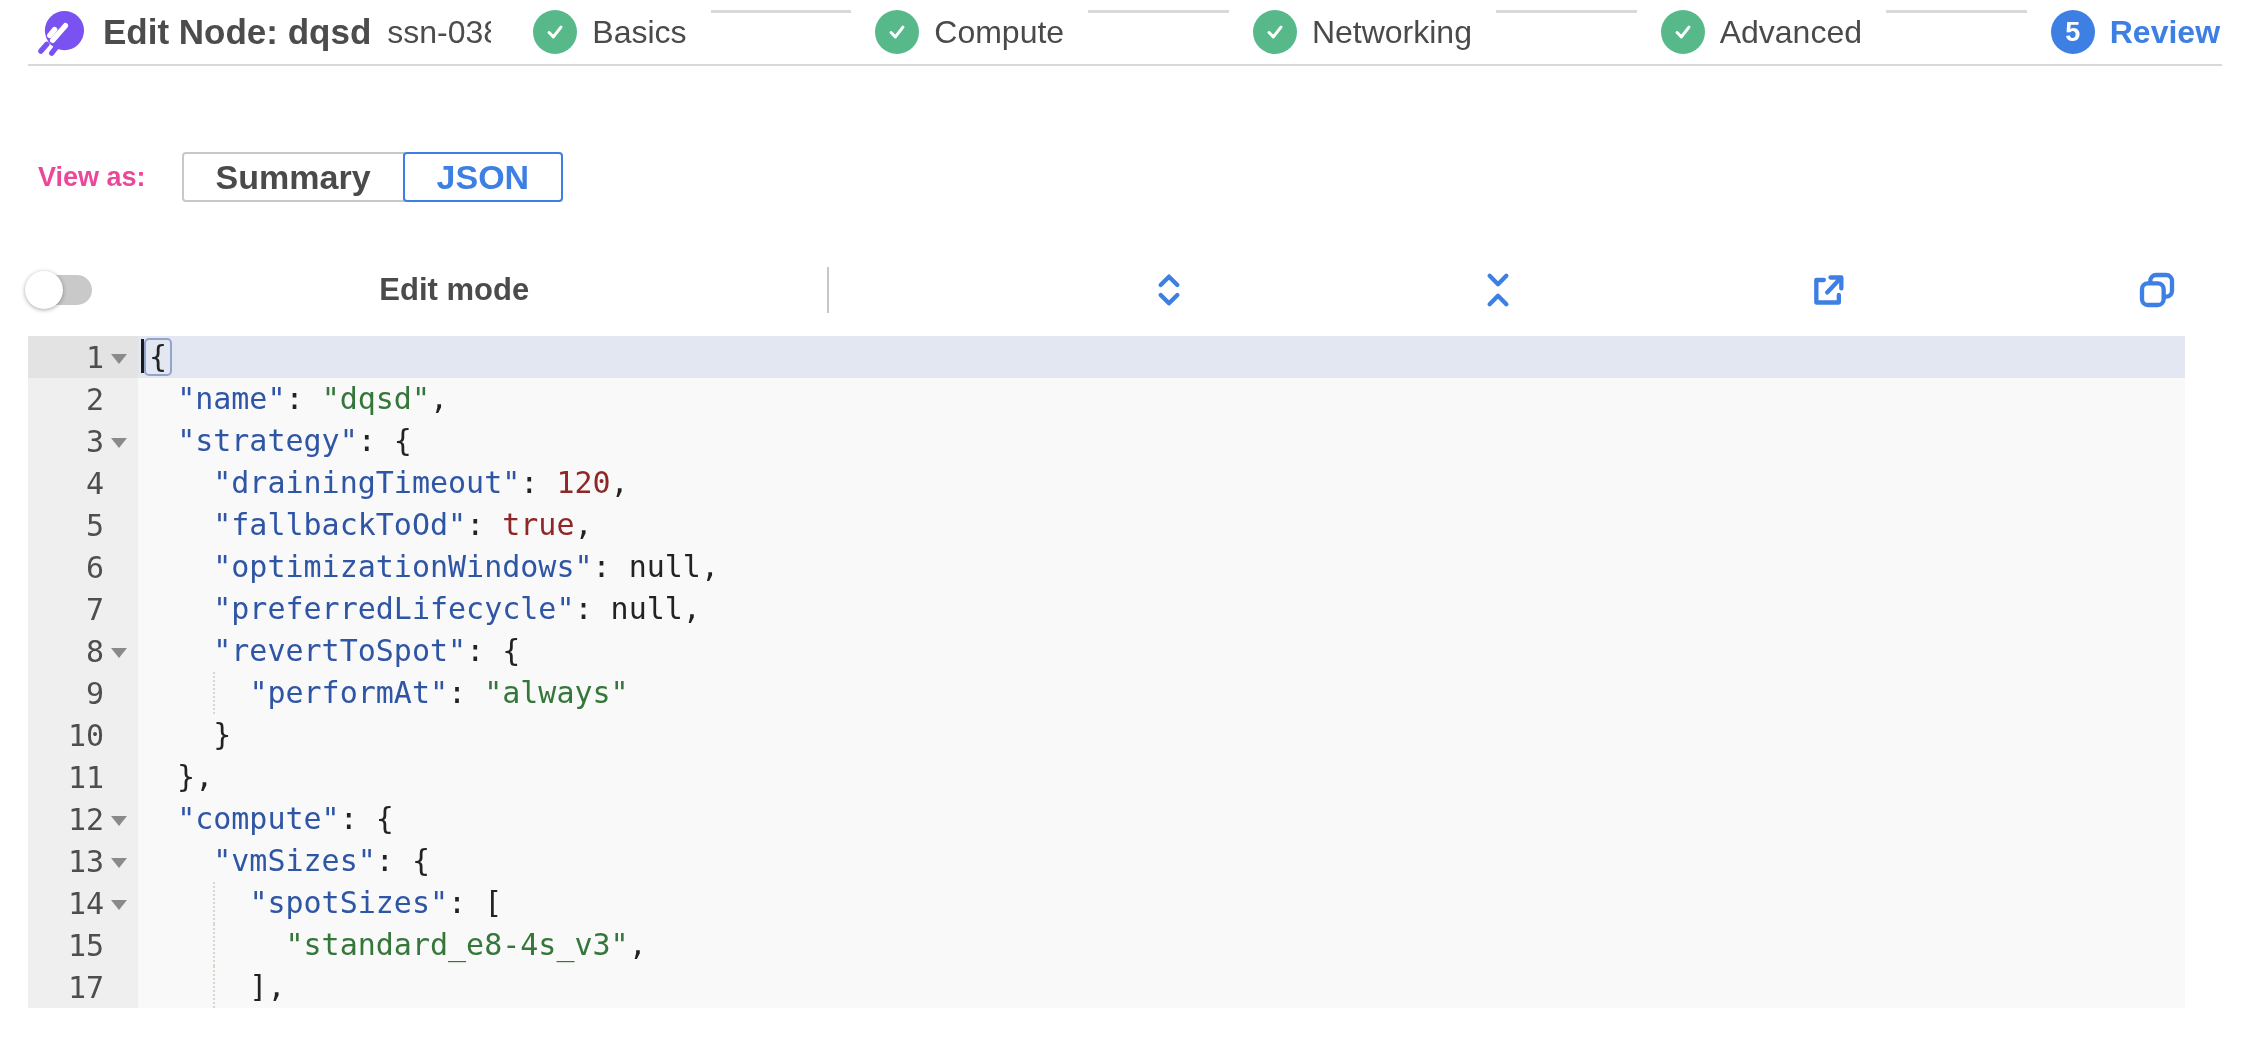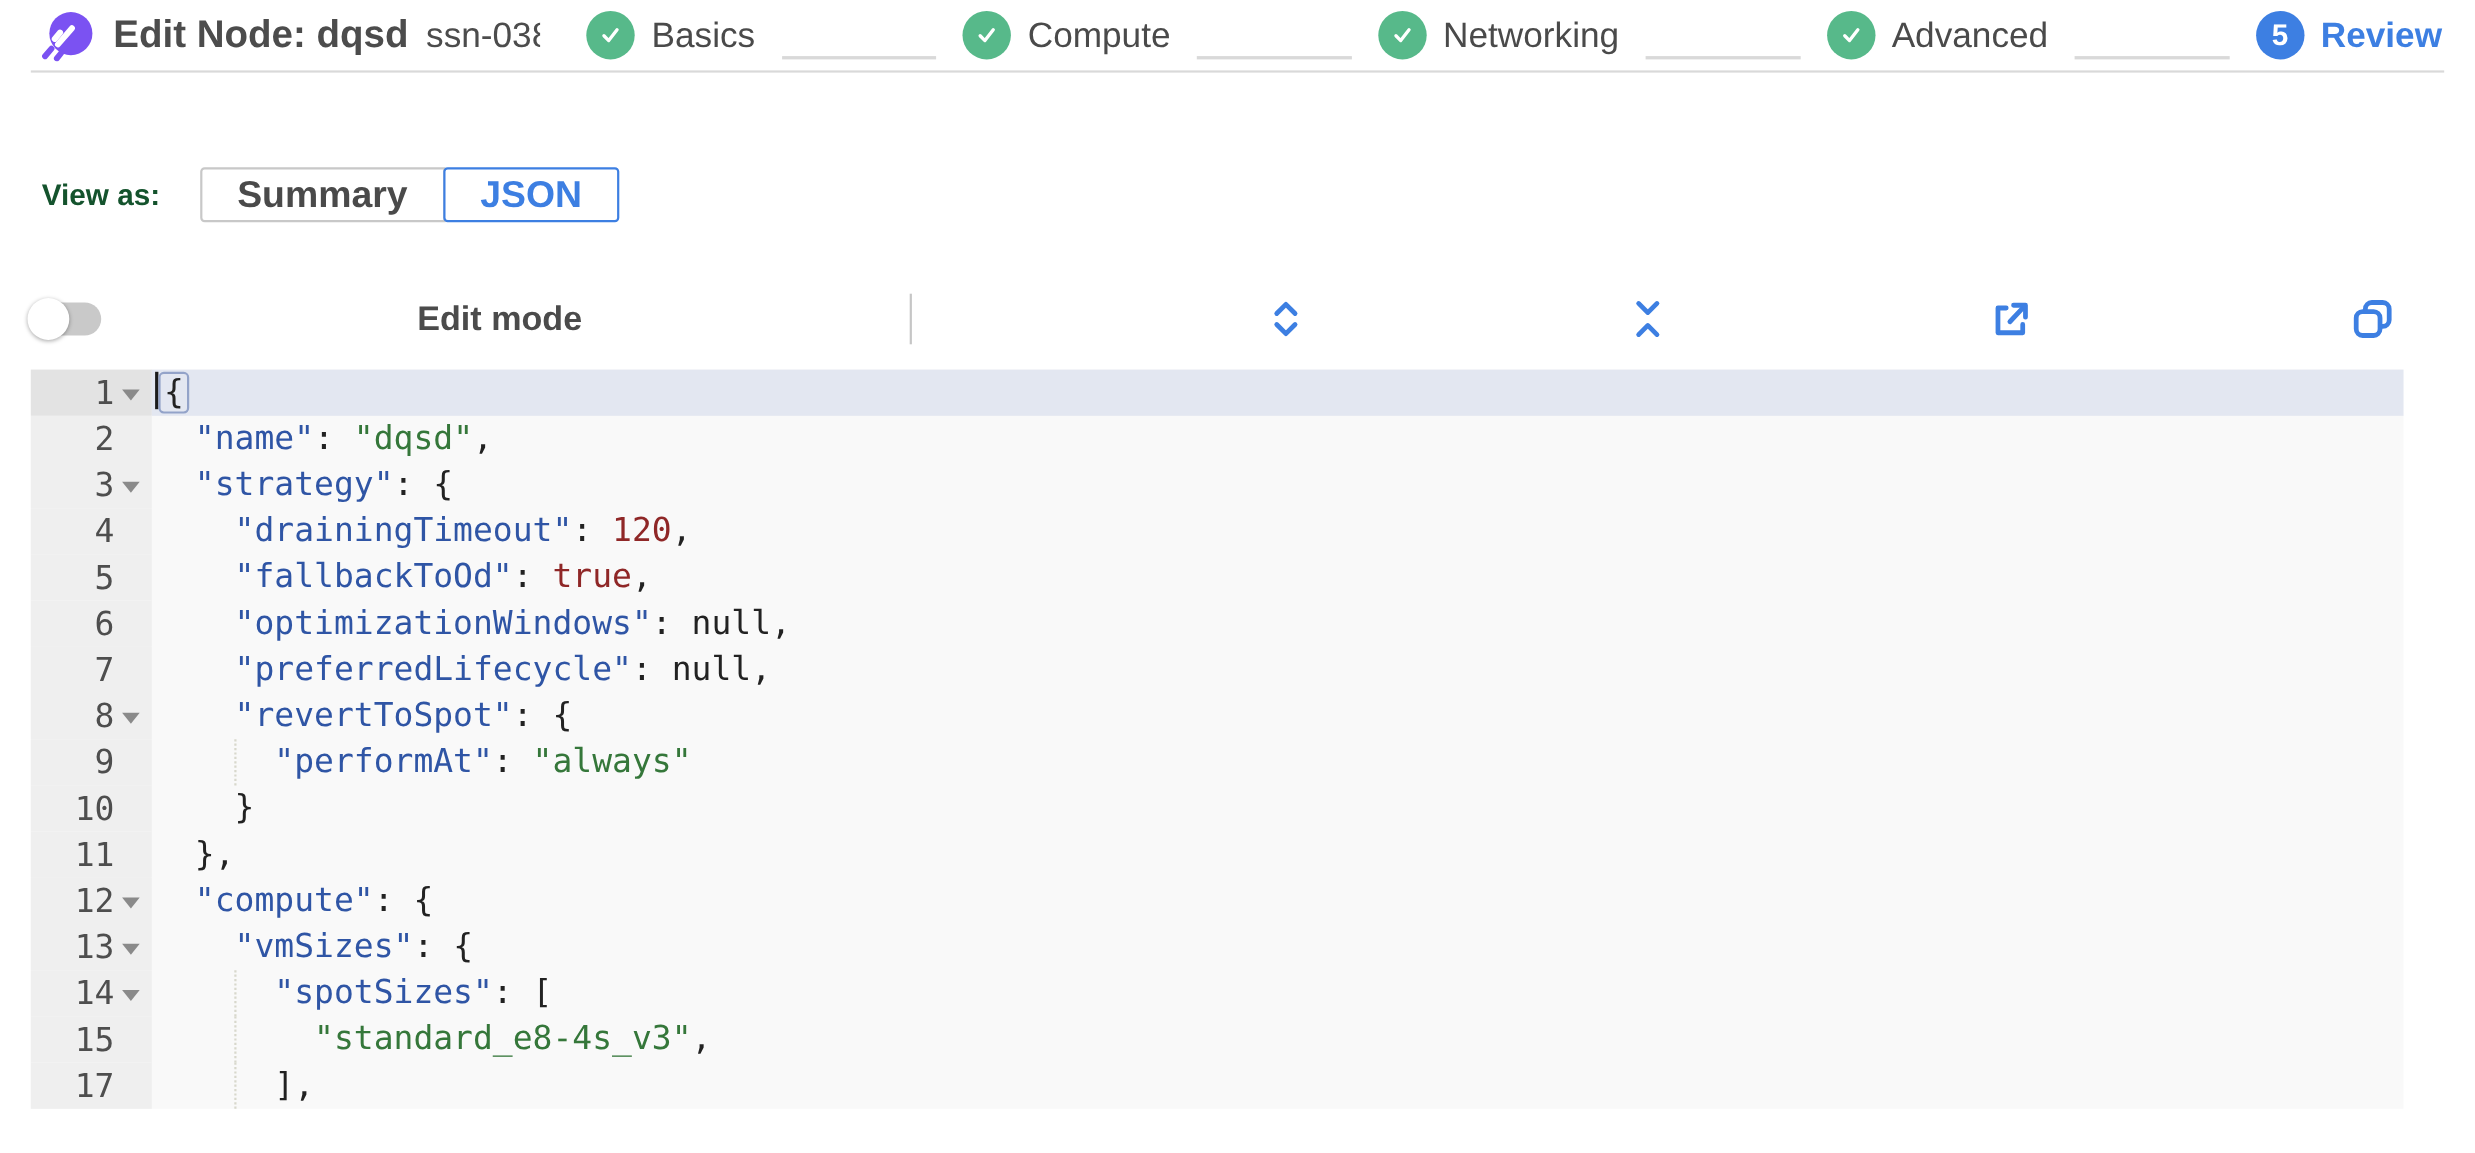--- a/index.html
+++ b/index.html
@@ -7,34 +7,34 @@
     font-family:"Liberation Sans", sans-serif; }
 
   
   .header { height:64px; display:flex; align-items:center; padding:0 30px 0 38px; }
   .header-rule { margin:0 28px; border-top:2px solid #d9d9d9; }
   .title-group { display:flex; align-items:center; flex:0 0 auto; }
   .logo { width:47px; height:47px; flex:0 0 auto; }
   .page-title { font-size:35px; font-weight:700; color:#4c4c4c; margin-left:18px; white-space:nowrap; }
   .page-subtitle { font-size:32px; color:#4c4c4c; margin-left:16px; white-space:nowrap;
     overflow:hidden; width:104px; flex:0 0 auto; }
-  .steps { flex:1; display:flex; align-items:flex-end; margin-left:42px; min-width:0; }
+  .steps { flex:1; display:flex; align-items:flex-start; margin-left:42px; min-width:0; }
   .step { display:flex; align-items:center; flex:0 0 auto; }
   .step-circle { width:44px; height:44px; border-radius:50%; display:flex; align-items:center;
     justify-content:center; flex:0 0 auto; }
   .step.done .step-circle { background:#57b98a; }
   .step.current .step-circle { background:#3d7fe2; }
   .step-number { color:#fff; font-size:27px; font-weight:700; }
   .step-label { font-size:32px; color:#4a4a4a; margin-left:15px; white-space:nowrap; }
   .step.current .step-label { color:#3d7fe2; font-weight:700; }
   .step-connector { flex:1; height:3px; background:#d9d9d9; margin:0 24px; min-width:30px; }
 
   
   .viewas-row { margin:86px 0 0 38px; display:flex; align-items:center; }
-  .viewas-label { font-size:27px; font-weight:700; color:#14532d; margin-right:36px; }
+  .viewas-label { font-size:27px; font-weight:700; color:#ec4899; margin-right:36px; }
   .seg { display:flex; }
   .seg button { height:50px; background:#fff; font-family:inherit; font-size:34px; font-weight:700;
     padding:0 32px; cursor:pointer; }
   .seg .off { border:2px solid #c8c8c8; color:#4a4a4a; border-radius:4px 0 0 4px; }
   .seg .on  { border:2px solid #3d7fe2; color:#3d7fe2; border-radius:4px; margin-left:-2px;
     position:relative; z-index:1; }
 
   
   .toolbar-row { margin:58px 28px 0 28px; height:60px; display:flex; align-items:center;
     justify-content:space-between; padding-right:42px; }

